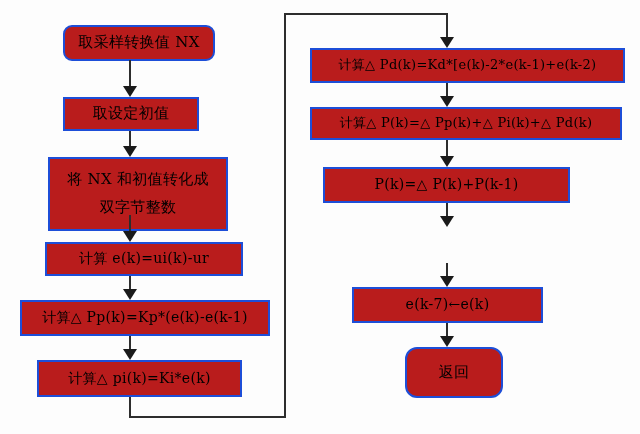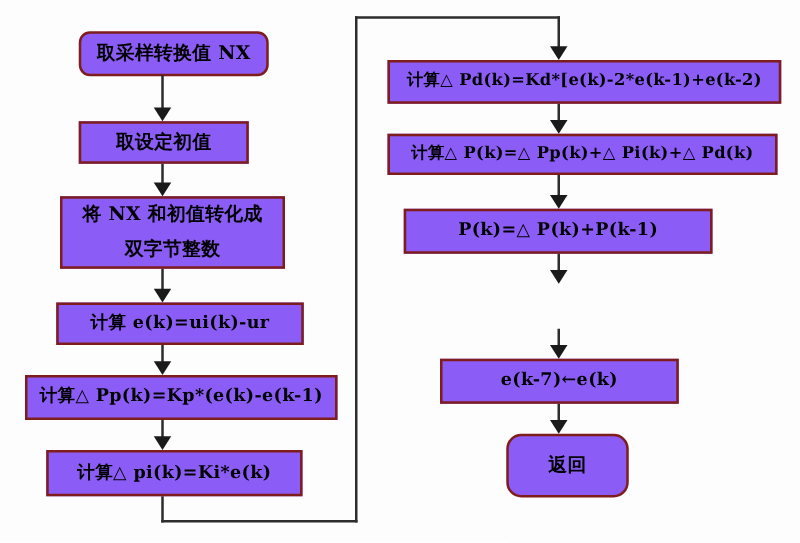--- a/index.html
+++ b/index.html
@@ -2,31 +2,31 @@
 <html><head>
 <meta charset="utf-8">
 <title>Flowchart</title>
 <style>
   html,body{margin:0;padding:0;background:#ffffff;}
   .stage{
     position:relative;width:640px;height:434px;background:#fdfdfd;overflow:hidden;
     font-family:"DejaVu Serif","Liberation Serif",serif;
   }
   .node{
-    position:absolute;box-sizing:border-box;background:#8b5cf6;
-    border:2px solid #7f1d1d;color:#000000;
+    position:absolute;box-sizing:border-box;background:#b91c1c;
+    border:2px solid #1d4ed8;color:#000000;
     display:flex;align-items:center;justify-content:center;
-    text-align:center;font-size:14px;font-weight:700;letter-spacing:.3px;
+    text-align:center;font-size:14px;font-weight:400;letter-spacing:.3px;
     white-space:pre-line;line-height:1.85;
   }
   .rounded{border-radius:10px;}
   
   .n-l0{left:63px;top:25px;width:152px;height:36px;border-radius:9px;font-size:15px;}
   .n-l1{left:63px;top:97px;width:136px;height:34px;font-size:15px;}
-  .n-l2{left:48px;top:157px;width:180px;height:58px;font-size:15px;}
+  .n-l2{left:48px;top:157px;width:180px;height:74px;font-size:15px;}
   .n-l3{left:45px;top:242px;width:198px;height:34px;}
   .n-l4{left:20px;top:300px;width:250px;height:36px;}
   .n-l5{left:37px;top:360px;width:205px;height:37px;}
   
   .n-r0{left:310px;top:48px;width:315px;height:35px;font-size:13px;}
   .n-r1{left:310px;top:107px;width:312px;height:33px;font-size:13px;}
   .n-r2{left:323px;top:167px;width:247px;height:36px;}
   .n-r3{left:352px;top:227px;width:193px;height:36px;}
   .n-r4{left:352px;top:287px;width:191px;height:36px;}
   .n-r5{left:405px;top:347px;width:98px;height:51px;border-radius:12px;font-size:15px;text-align:center;}

